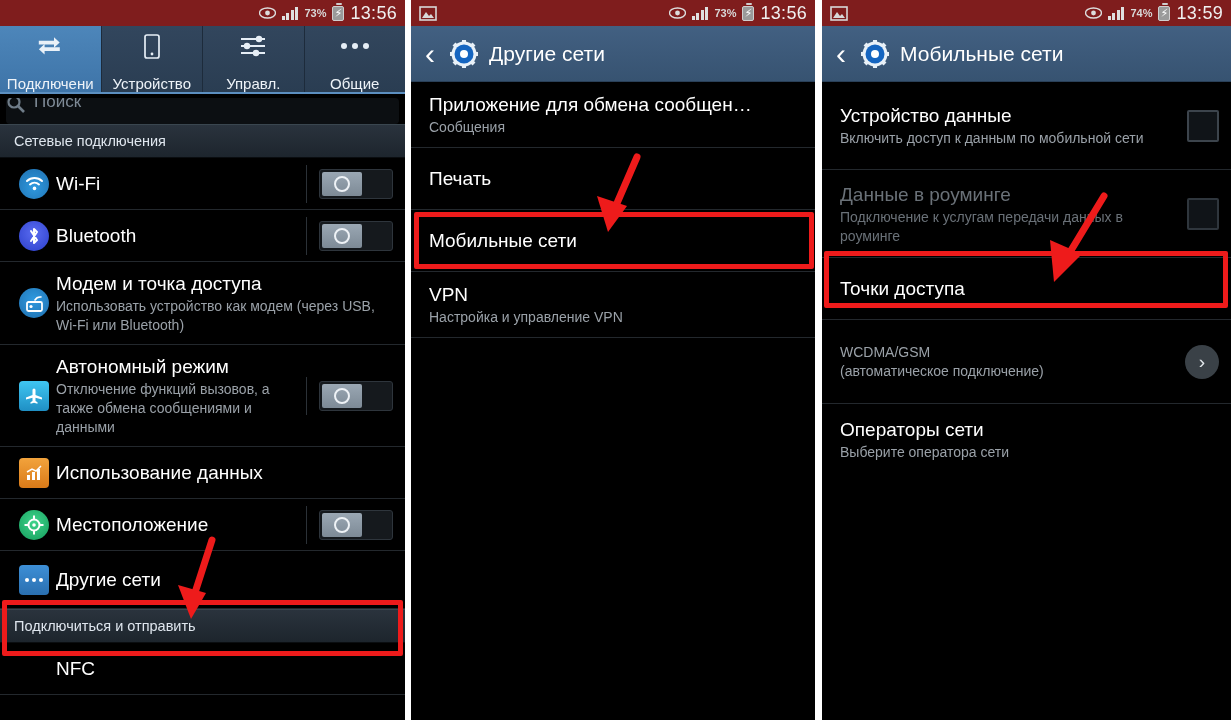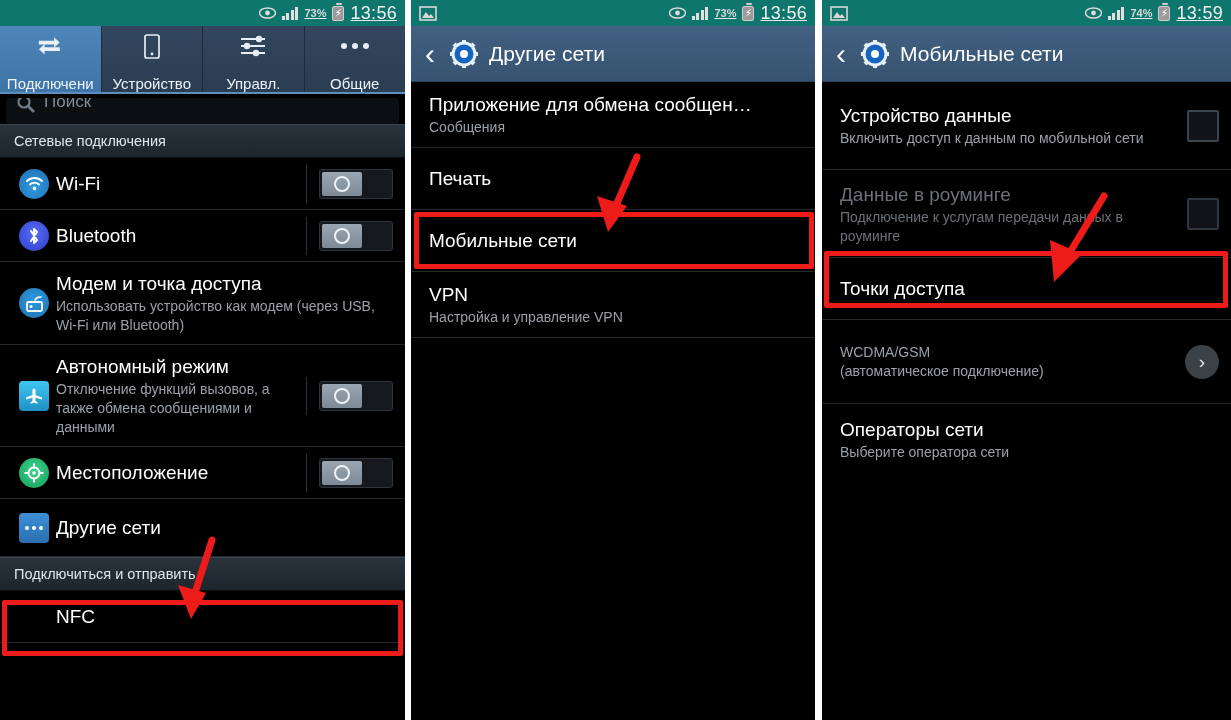--- a/index.html
+++ b/index.html
@@ -24,26 +24,25 @@
     overflow: hidden;
   }
   #panel-1 { left: 0px;   width: 405px; }
   #panel-2 { left: 411px; width: 404px; }
   #panel-3 { left: 822px; width: 409px; }
 
   
   .statusbar {
     position: relative;
     height: 26px;
-    background: #0f766e;
+    background: #7f1d1d;
     display: flex;
     align-items: center;
     padding: 0 8px;
     color: #e8e8e8;
-    text-decoration: underline;
   }
   .sb-left { display: flex; align-items: center; gap: 5px; flex: 1; }
   .sb-right { display: flex; align-items: center; gap: 6px; }
   .sb-time { font-size: 18px; font-weight: 500; letter-spacing: .3px; color: #f0f0f0; }
   .sb-pct { font-size: 11px; font-weight: bold; color: #d8d8d8; }
   .sb-ico { display: inline-flex; align-items: center; }
 
   
   .bars { display: flex; align-items: flex-end; gap: 1.5px; height: 13px; }
   .bars i { display: block; width: 3px; background: #e0e0e0; }
@@ -113,21 +112,21 @@
   .ab-title { color: #ffffff; font-size: 21px; font-weight: 500; }
   .gear { width: 30px; height: 30px; position: relative; }
 
   
   .searchbar {
     height: 26px;
     background: #0c0f12;
     margin: 4px 6px 0 6px;
     border-radius: 4px;
     display: flex; align-items: center;
-    gap: 8px; padding-left: 10px;
+    gap: 8px; 
     overflow: hidden;
   }
   .search-ico { color: #6f7c88; display: inline-flex; }
   .search-ph { color: #7e8a96; font-size: 17px; position: relative; top: -9px; }
 
   
   .section {
     height: 34px;
     display: flex; align-items: center;
     padding-left: 14px;
@@ -405,20 +404,35 @@
         <div class="title">Автономный режим</div>
         <div class="sub">Отключение функций вызовов, а также обмена сообщениями и данными</div>
       </div>
       <div class="tail">
         <div class="switch">
             <span class="knob"></span>
           </div>
       </div>
     </div>
 
+    <div class="row">
+      <div class="ico-slot">
+        <span class="appico ic-data sq">
+          <svg width="20" height="20" viewBox="0 0 20 20">
+            <rect x="3" y="12" width="3" height="5" fill="#fff"></rect>
+            <rect x="8" y="9" width="3" height="8" fill="#fff"></rect>
+            <rect x="13" y="6" width="3" height="11" fill="#fff"></rect>
+            <path d="M3 9 L8 6 L12 8 L17 3" fill="none" stroke="#fff" stroke-width="1.5"></path>
+          </svg>
+        </span>
+      </div>
+      <div class="txt">
+        <div class="title">Использование данных</div>
+      </div>
+    </div>
 
     <div class="row">
       <div class="ico-slot">
         <span class="appico ic-loc">
           <svg width="22" height="22" viewBox="0 0 22 22">
             <circle cx="11" cy="11" r="5.5" fill="none" stroke="#fff" stroke-width="2"></circle>
             <circle cx="11" cy="11" r="1.8" fill="#fff"></circle>
             <line x1="11" y1="1.5" x2="11" y2="5" stroke="#fff" stroke-width="2"></line>
             <line x1="11" y1="17" x2="11" y2="20.5" stroke="#fff" stroke-width="2"></line>
             <line x1="1.5" y1="11" x2="5" y2="11" stroke="#fff" stroke-width="2"></line>

